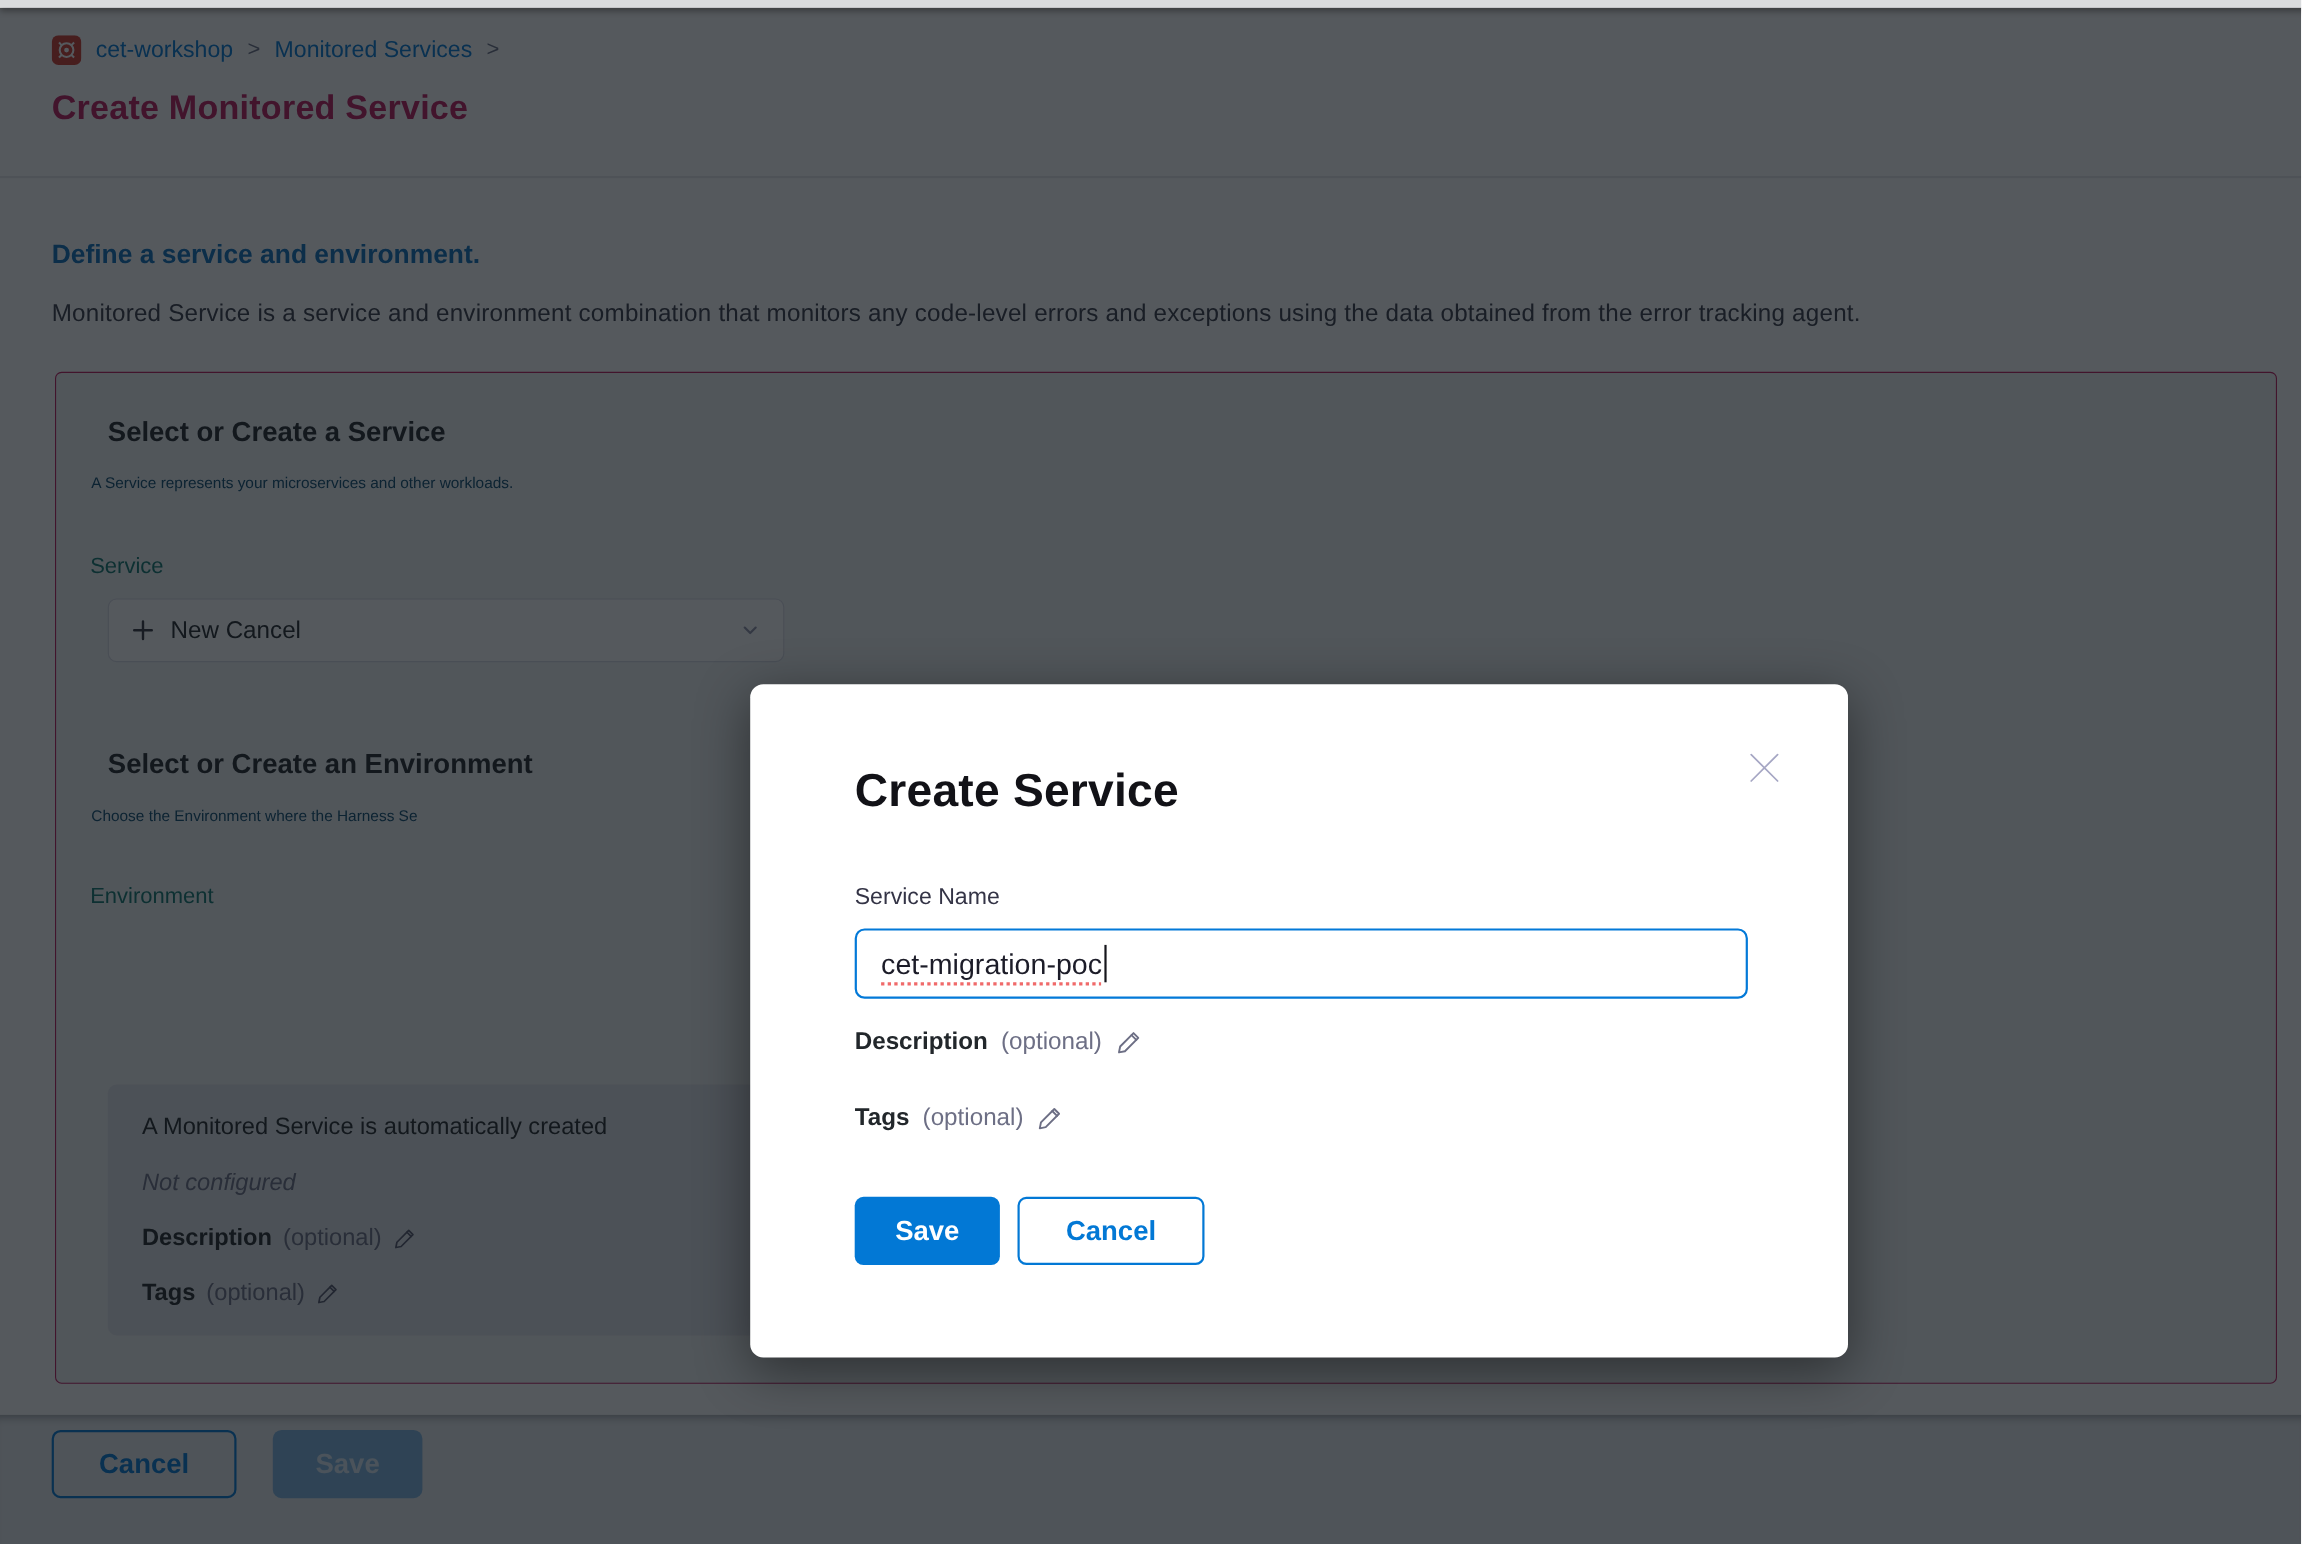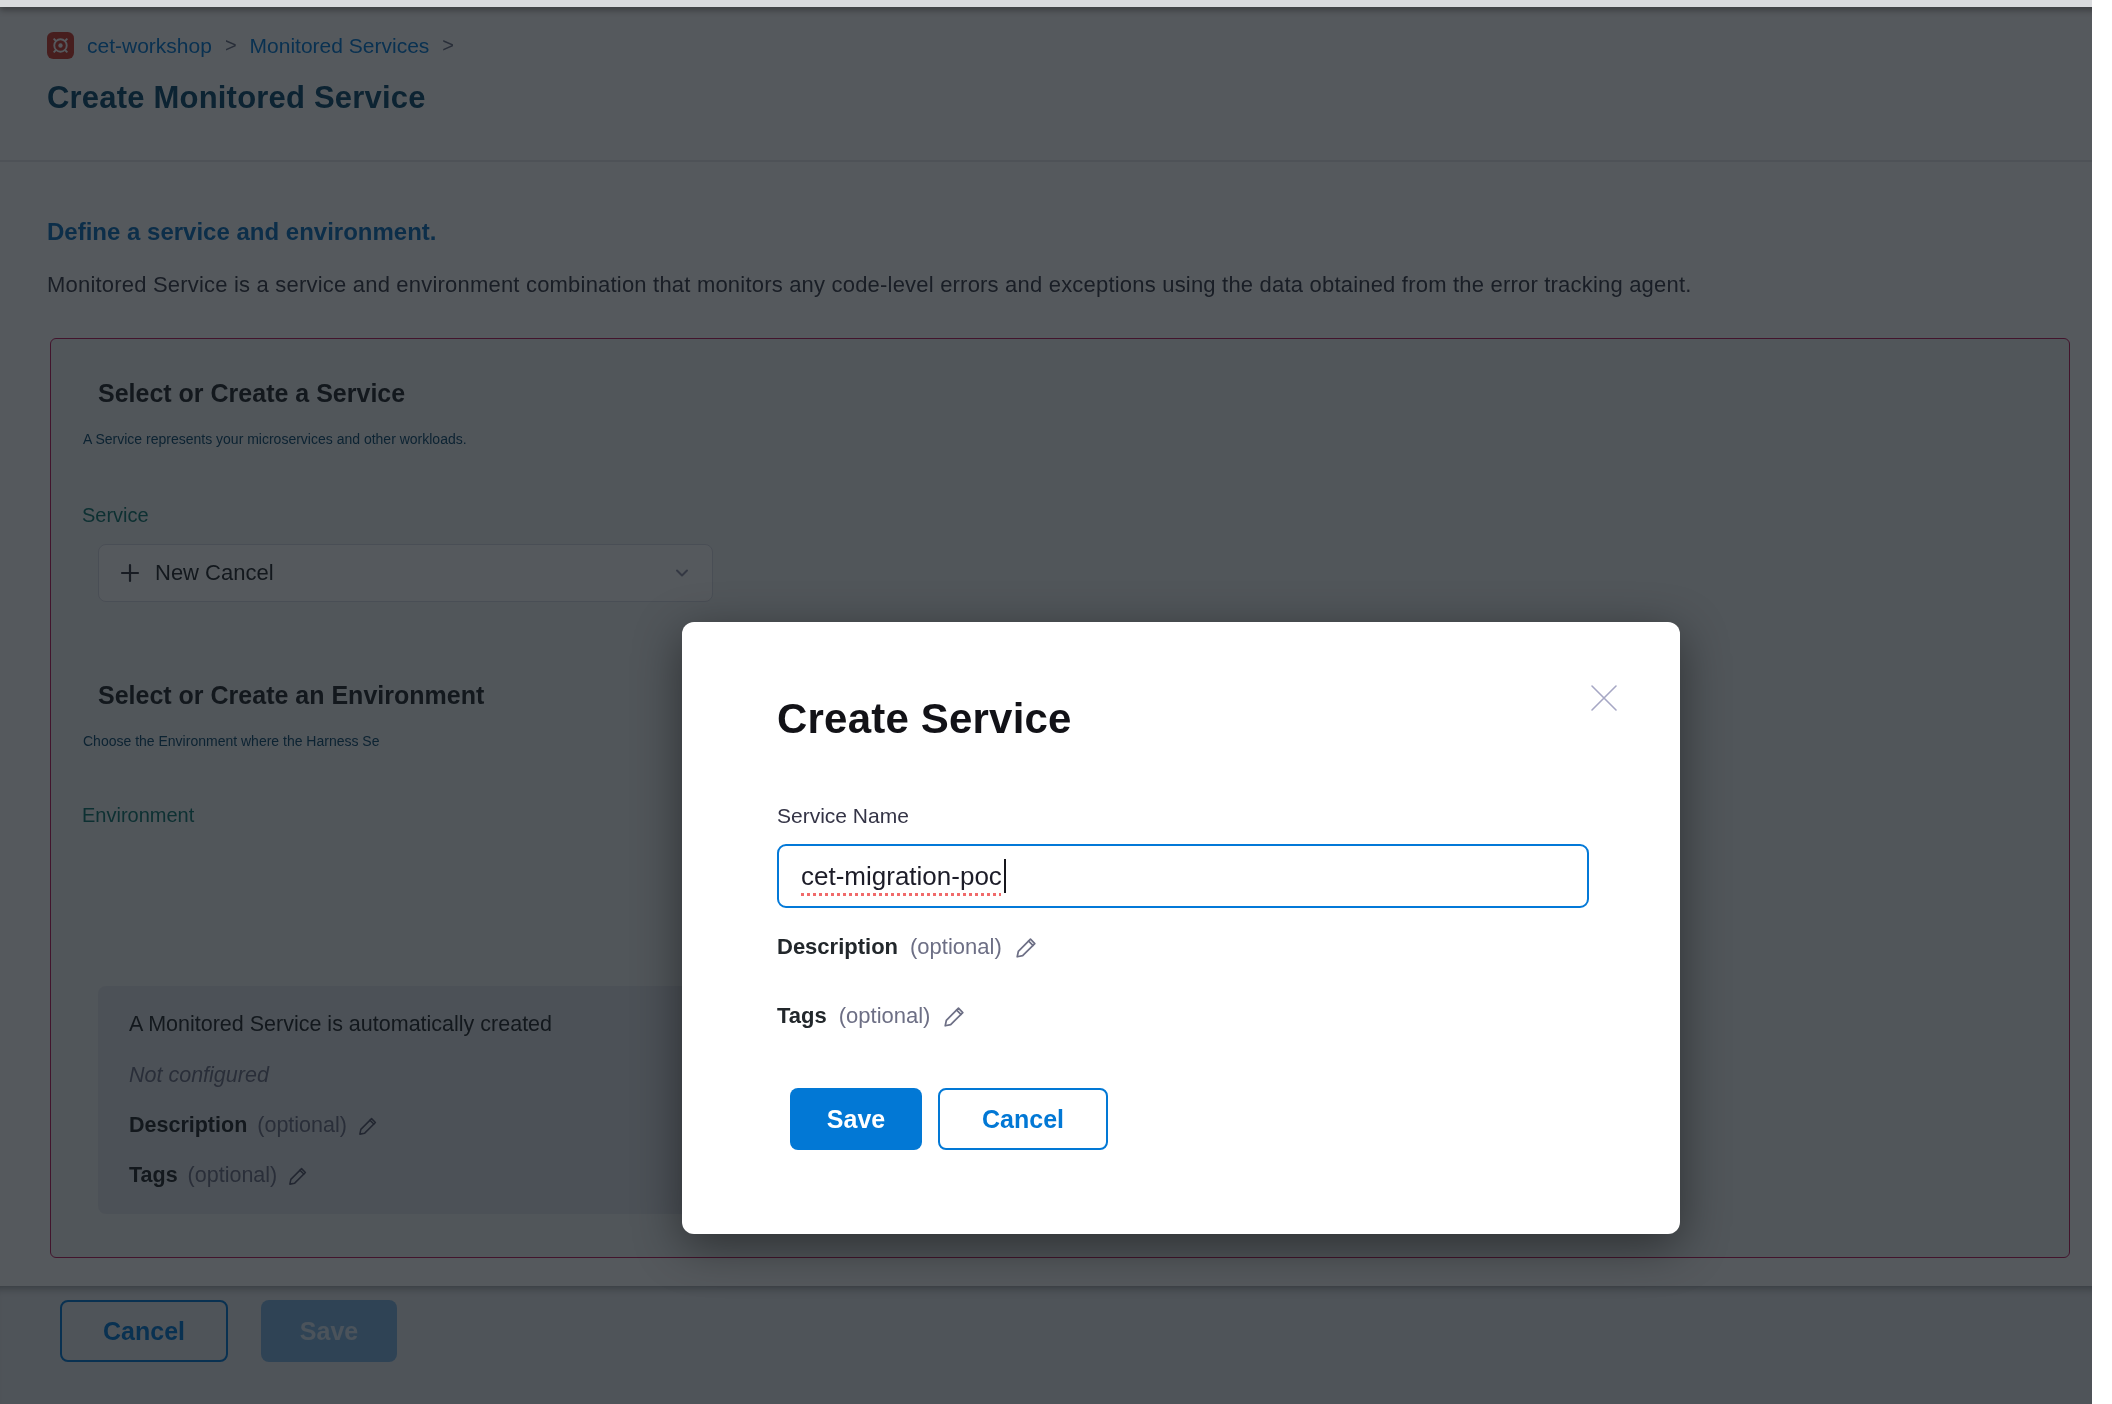--- a/index.html
+++ b/index.html
@@ -9,21 +9,21 @@
   .screen { position: relative; width: 2112px; height: 1404px; background: #ffffff; overflow: hidden; }
 
   
   .page { position: absolute; inset: 0; }
 
   .breadcrumb { position: absolute; left: 47px; top: 32px; display: flex; align-items: center; gap: 13px; font-size: 21px; }
   .crumb-link { color: #0278d5; font-weight: 500; cursor: pointer; }
   .crumb-sep { color: #6b7085; font-size: 20px; }
   .brand-icon { width: 27px; height: 27px; display: block; }
 
-  .page-title { position: absolute; left: 47px; top: 80px; font-size: 31px; font-weight: 700; color: #0c4a6e; letter-spacing: 0.2px; }
+  .page-title { position: absolute; left: 47px; top: 80px; font-size: 31px; font-weight: 700; color: #be185d; letter-spacing: 0.2px; }
 
   .header-divider { position: absolute; left: 0; top: 160px; width: 2092px; border-top: 2px solid #e6e7ec; }
 
   .define-heading { position: absolute; left: 47px; top: 218px; font-size: 24px; font-weight: 700; color: #0a6ebd; }
   .page-desc { position: absolute; left: 47px; top: 272px; width: 2040px; font-size: 22px; color: #383946; letter-spacing: 0.2px; white-space: nowrap; }
 
   .main-card { position: absolute; left: 50px; top: 338px; width: 2020px; height: 920px;
                background: #f1f3f5; border: 1px solid #be185d; border-radius: 6px; }
 
   .section-title { position: absolute; left: 47px; font-size: 25px; font-weight: 700; color: #22272b; }
@@ -44,21 +44,21 @@
   .info-status { margin-top: 26px; font-size: 21.5px; font-style: italic; color: #6d6f85; }
   .opt-row { margin-top: 25px; display: flex; align-items: center; gap: 10px; font-size: 21.5px; }
   .opt-strong { font-weight: 700; color: #22272b; }
   .opt-muted { color: #6d6f85; }
   .pencil-icon { width: 23px; height: 23px; color: #54566b; cursor: pointer; }
 
   .content-bottom { position: absolute; left: 0; top: 1286px; width: 2092px; height: 118px;
                     background: #eceef1; box-shadow: inset 0 9px 9px -7px rgba(40,44,50,0.45); }
 
   .btn { display: inline-flex; align-items: center; justify-content: center; border-radius: 8px;
-         font-weight: 700; cursor: pointer; border: none; font-family: "Liberation Sans", sans-serif; margin-left: 13px; }
+         font-weight: 700; cursor: pointer; border: none; font-family: "Liberation Sans", sans-serif; }
   .footer-cancel { position: absolute; left: 47px; top: 1300px; width: 168px; height: 62px;
                    background: transparent; border: 2px solid #0278d5; color: #0278d5; font-size: 25px; }
   .footer-save { position: absolute; left: 248px; top: 1300px; width: 136px; height: 62px;
                  background: #7fb6e3; color: #dcebf7; font-size: 25px; cursor: default; }
 
   
   .overlay { position: absolute; left: 0; top: 7px; width: 2092px; height: 1397px;
              background: rgba(13, 18, 24, 0.70); z-index: 5; }
 
   

